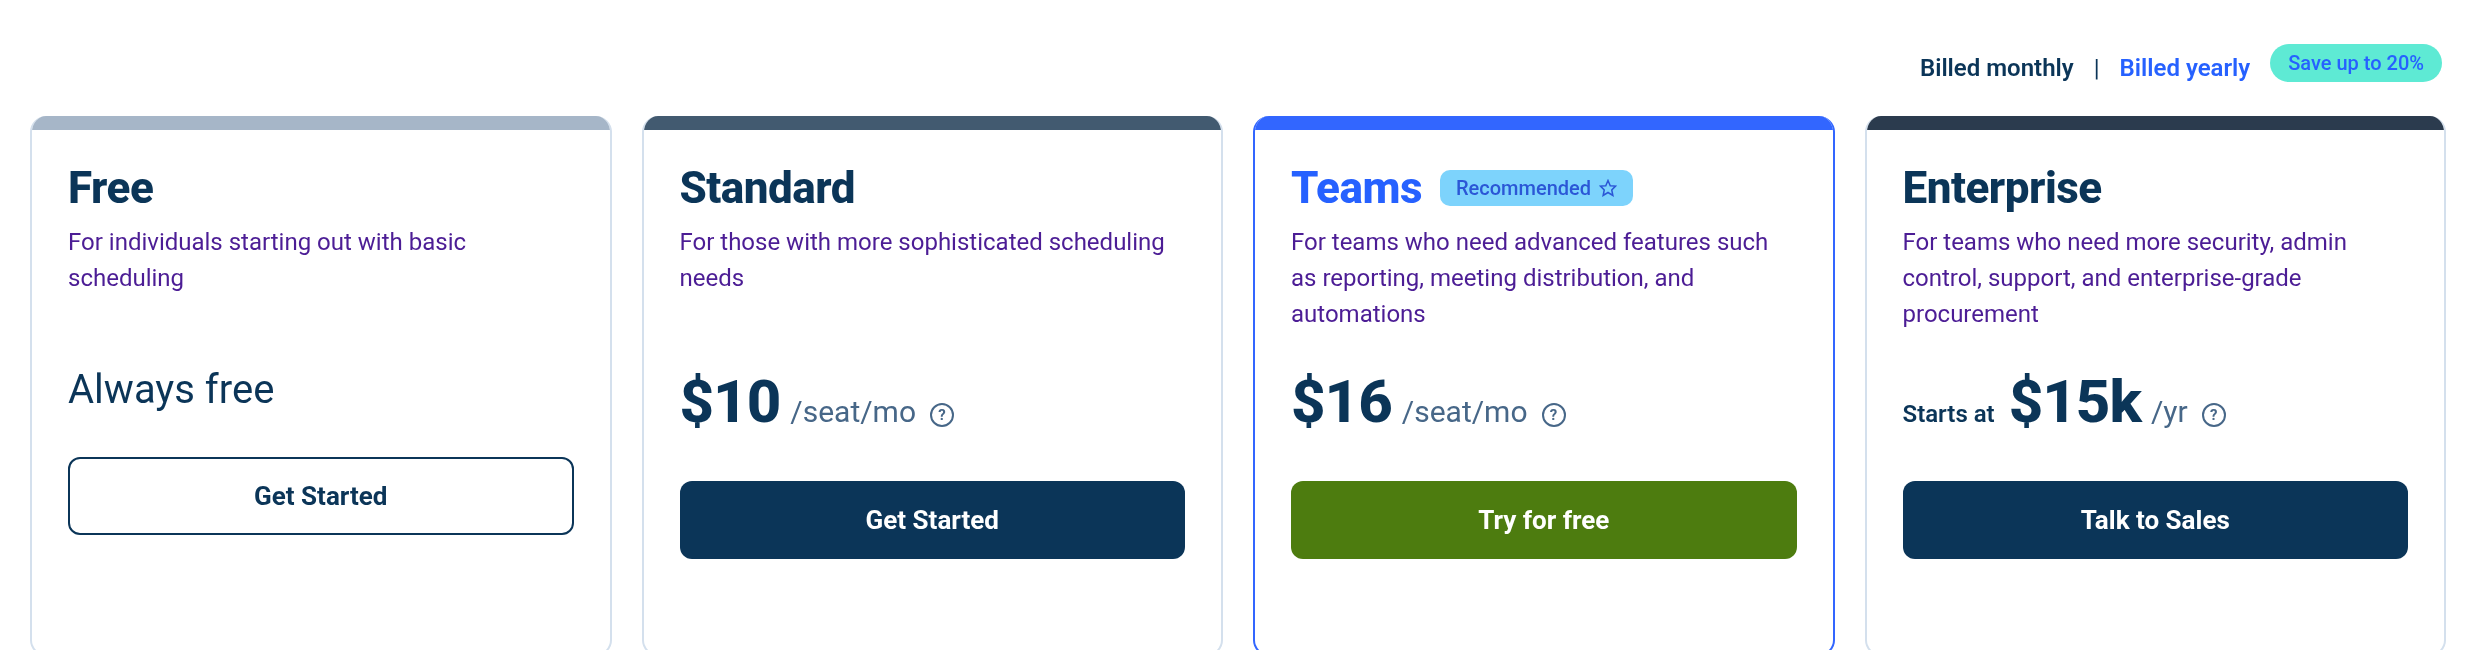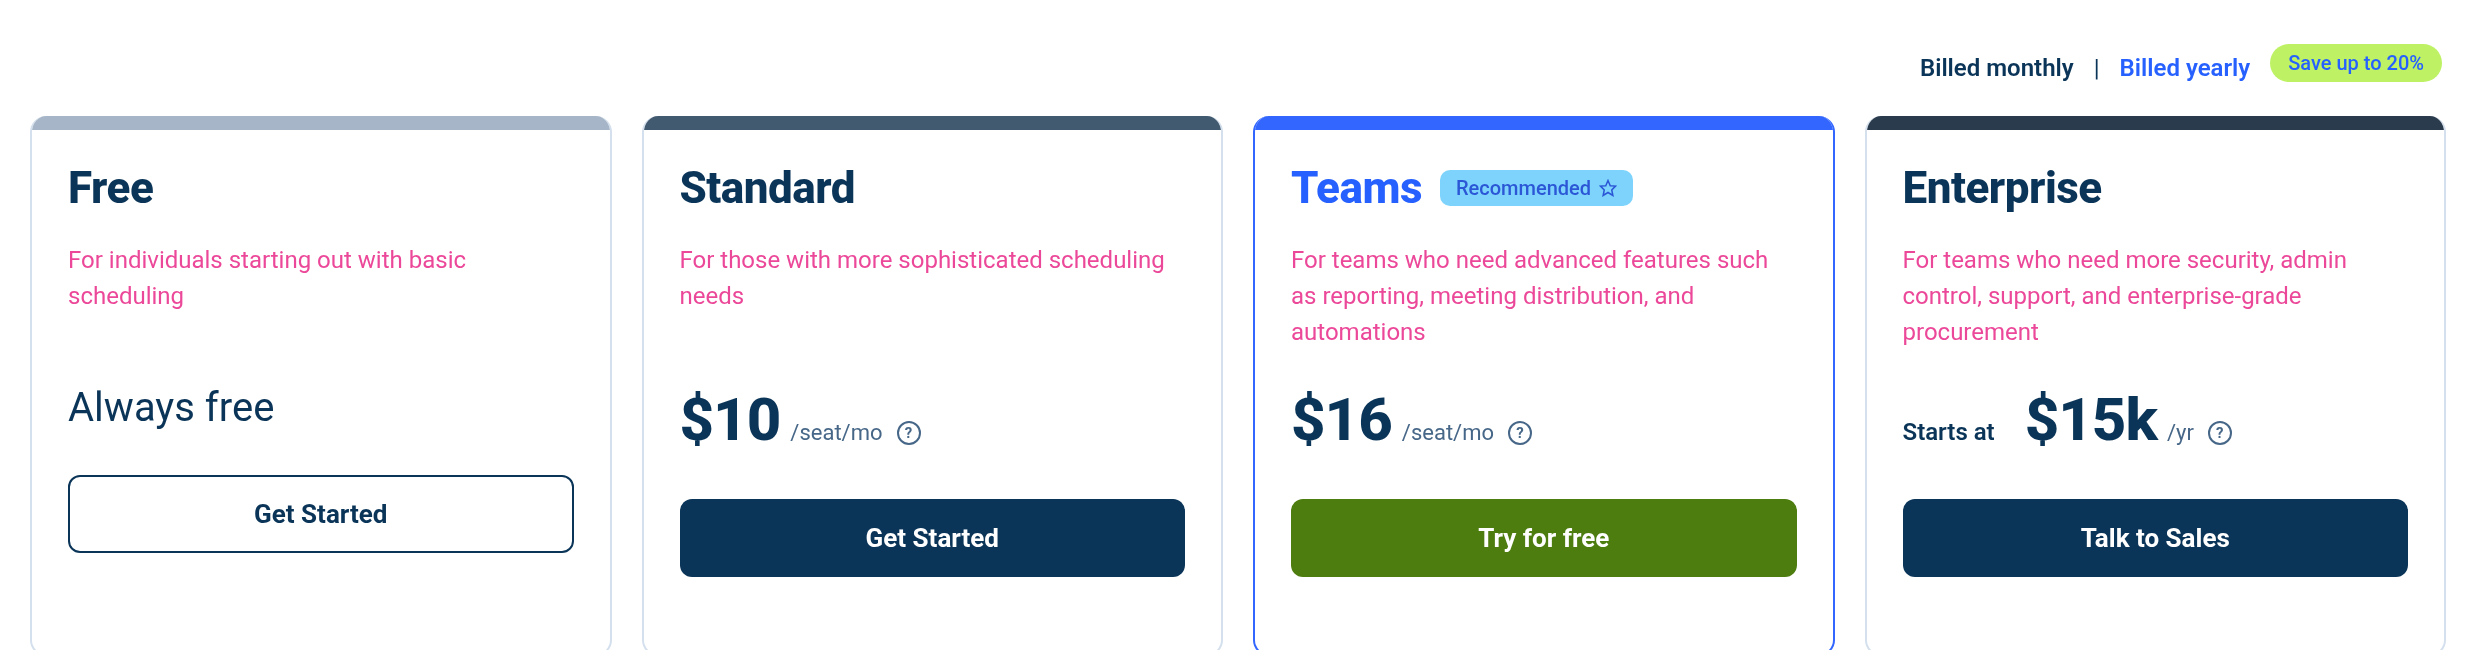--- a/index.html
+++ b/index.html
@@ -16,21 +16,21 @@
     justify-content: flex-end;
     gap: 20px;
     font-size: 24px;
     font-weight: 600;
     padding: 14px 4px 34px;
   }
   .billing-toggle .sep { color: #0b3558; font-weight: 400; }
   .billing-monthly { color: #0b3558; cursor: pointer; }
   .billing-yearly { color: #2661ff; cursor: pointer; margin-top: 40px; }
   .save-badge {
-    background: #bef264;
+    background: #5eead4;
     color: #2661ff;
     font-size: 20px;
     font-weight: 500;
     padding: 7px 18px;
     border-radius: 20px;
   }
   .plans {
     display: flex;
     gap: 30px;
   }
@@ -61,44 +61,44 @@
   }
   .plan.teams h2 { color: #2661ff; }
   .rec-badge {
     display:flex; align-items:center; gap:8px;
     background:#7dd3fc; color:#2b57d6;
     font-size:20px; font-weight:500;
     padding:6px 16px; border-radius:10px;
   }
   .rec-badge svg { width:18px; height:18px; }
   .plan .desc {
-    margin-top: 28px;
+    margin-top: 10px;
     font-size: 24px;
     line-height: 1.5;
-    color: #ec4899;
+    color: #4c1d95;
     min-height: 120px;
   }
   .price-row {
     margin-top: 22px;
     display:flex; align-items: baseline; gap:10px;
   }
   .freeprice {
     font-size: 40px;
     font-weight: 400;
     color:#0b3558;
     margin-top: 22px;
   }
-  .startsat { font-size:24px; font-weight:600; color:#0b3558; margin-right:20px;}
+  .startsat { font-size:24px; font-weight:600; color:#0b3558; margin-right:4px;}
   .price {
     font-size: 60px;
     font-weight: 800;
     color:#0b3558;
     letter-spacing:-1px;
   }
-  .per { font-size:22px; color:#476788; }
+  .per { font-size:30px; color:#476788; }
   .info-icon {
     display:inline-flex; align-items:center; justify-content:center;
     width:24px; height:24px;
     border:2px solid #476788; border-radius:50%;
     color:#476788; font-size:15px; font-weight:700;
     cursor:pointer;
     margin-left:4px;
     position:relative; top:-2px;
   }
   .cta {

